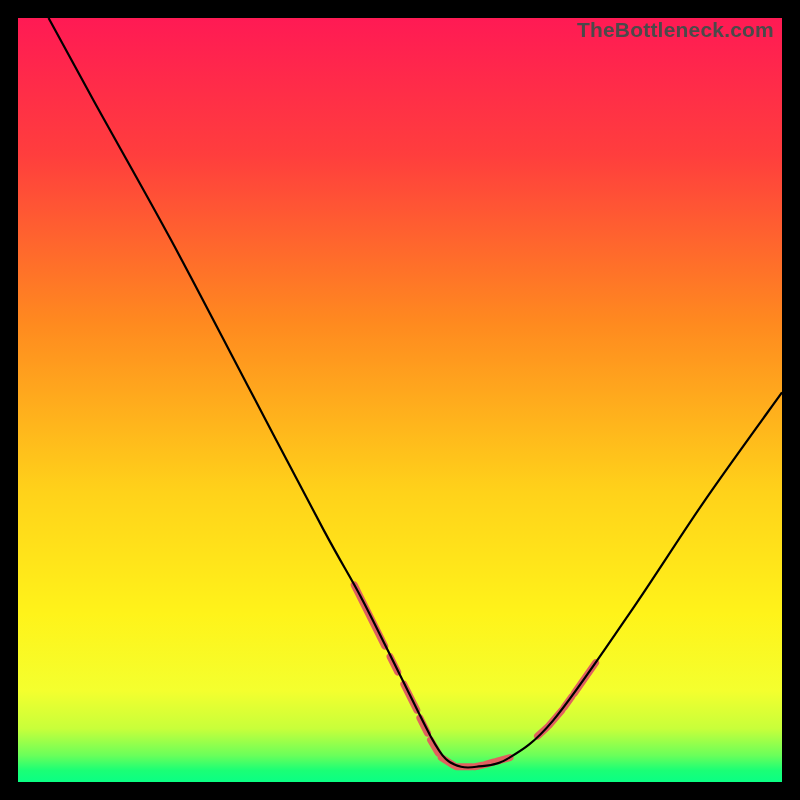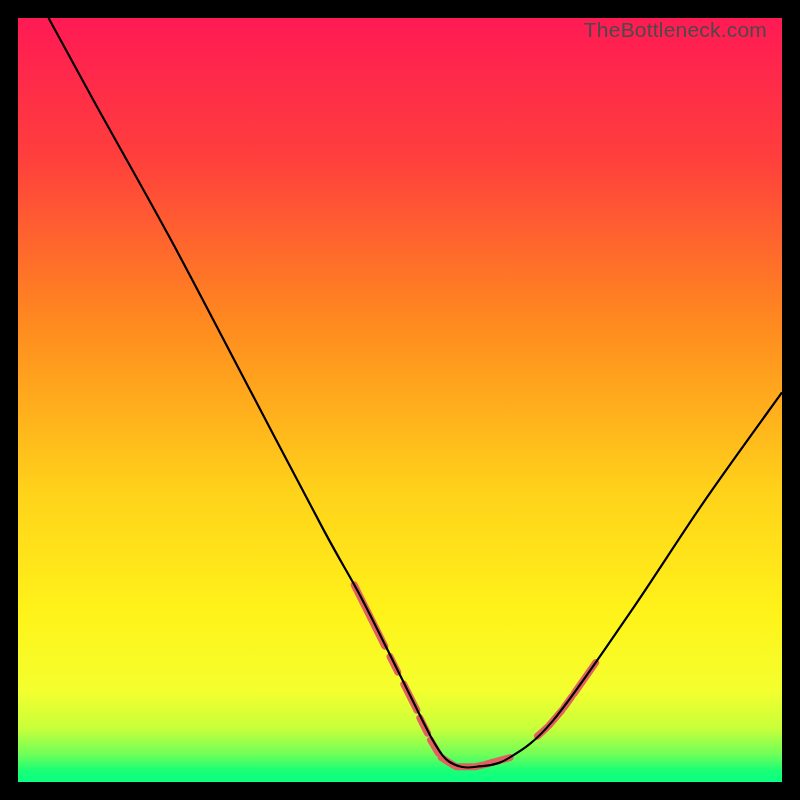--- a/index.html
+++ b/index.html
@@ -21,24 +21,24 @@
   .plot-area {
     position: absolute;
     left: 0;
     top: 0;
     width: 764px;
     height: 764px;
   }
   .watermark {
     position: absolute;
     top: 0px;
-    right: 15px;
+    right: 8px;
     font-family: Arial, Helvetica, sans-serif;
     font-size: 21px;
-    font-weight: 400;
+    font-weight: 700;
     color: #4a4a4a;
     letter-spacing: 0.2px;
     user-select: none;
   }
   svg { display: block; }
 </style>
 </head>
 <body>
 
 <div class="frame">

